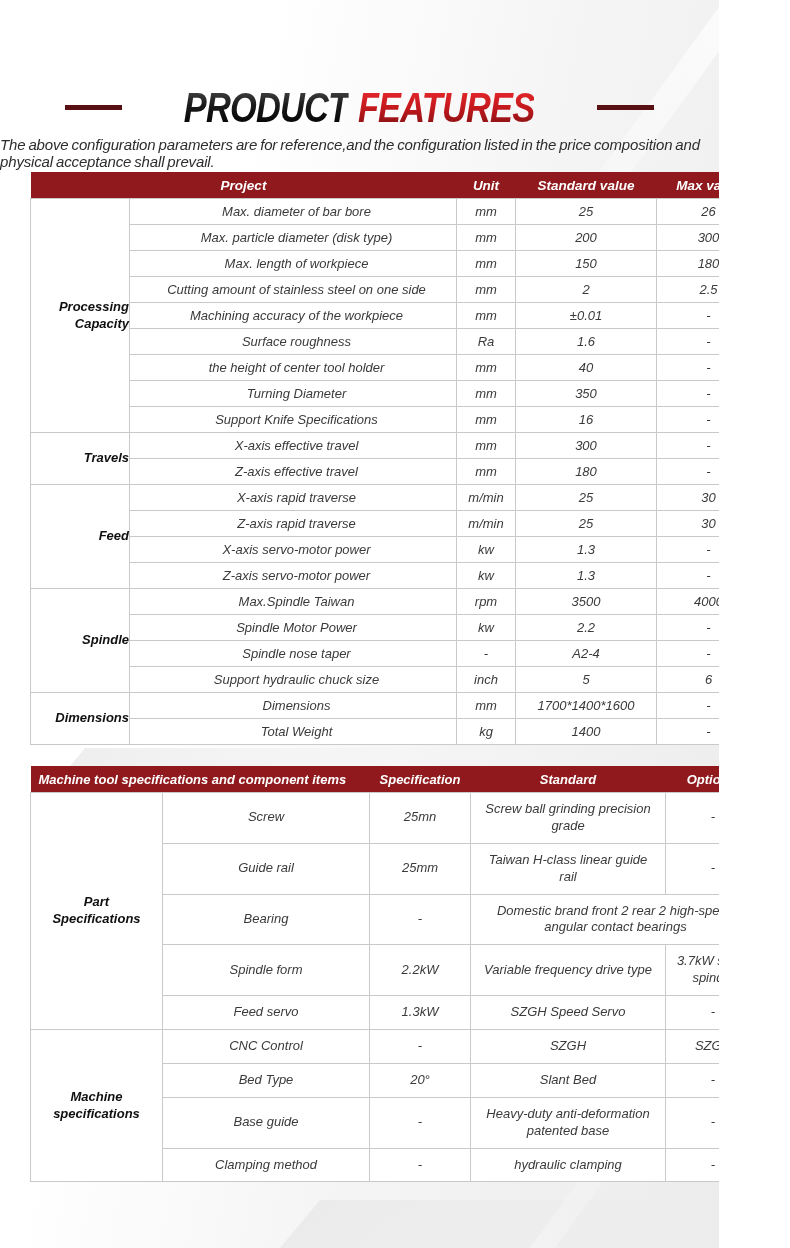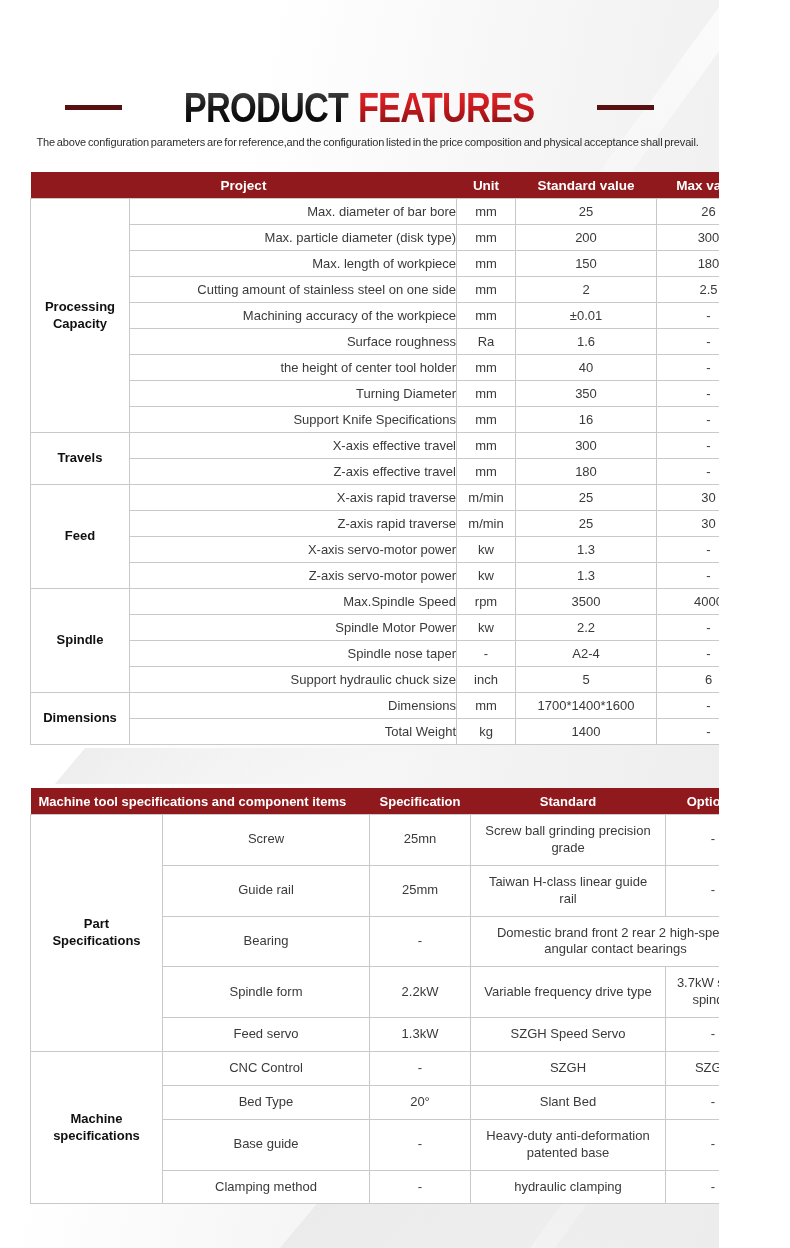--- a/index.html
+++ b/index.html
@@ -4,20 +4,21 @@
 <style>
   html,body { margin:0; padding:0; }
   body {
     width:790px; height:1248px;
     font-family:"Liberation Sans", sans-serif;
     background:#fff;
   }
   .page {
     position:relative; width:719px; height:1248px; overflow:hidden;
     background:linear-gradient(102deg, #ffffff 28%, #f4f4f4 62%, #ececec 100%);
+    font-style:italic;
   }
   
   .streak { position:absolute; background:linear-gradient(90deg, rgba(226,226,226,.9), rgba(255,255,255,0)); transform:skewX(-40deg); pointer-events:none; }
   .streak.s1 { left:70px;  top:748px;  width:330px; height:36px; opacity:.65; }
   .streak.s2 { left:300px; top:1200px; width:360px; height:48px; opacity:.6; }
   .streak.s3 { left:640px; top:-90px;  width:26px;  height:420px; transform:rotate(36deg); background:linear-gradient(#ffffff, rgba(255,255,255,0)); opacity:.9; }
   .streak.s4 { left:716px; top:-60px;  width:34px;  height:520px; transform:rotate(36deg); background:linear-gradient(#fbfbfb, rgba(255,255,255,0)); opacity:.9; }
   .streak.s5 { left:560px; top:1060px; width:20px;  height:300px; transform:rotate(36deg); background:linear-gradient(rgba(255,255,255,0), #f7f7f7); opacity:.8; }
 
   
@@ -37,40 +38,40 @@
       background:linear-gradient(180deg, #4e4e4e 0%, #1a1a1a 45%, #000 100%);
       -webkit-background-clip:text; background-clip:text; color:transparent;
     }
     .title-word.red {
       background:linear-gradient(180deg, #ee2b2f 0%, #c4191d 50%, #7d1013 100%);
       -webkit-background-clip:text; background-clip:text; color:transparent;
     }
   }
   .subtitle {
     position:absolute; top:136px; left:0; width:100%;
-    text-align:center; font-size:11px; color:#2d2d2d; letter-spacing:-0.15px; word-spacing:-1px;padding-left:8px;
+    font-size:15px; color:#2d2d2d; letter-spacing:-0.15px; word-spacing:-1px;
   }
 
   
   table { border-collapse:collapse; table-layout:fixed; background:#fff; }
   thead th {
     background:#8f191c; color:#fff; font-weight:700; border:none; padding:0;
   }
   tbody td { border:1px solid #c9c9c9; color:#3a3a3a; background:#fff; }
-  td.cat { text-align:center; font-weight:700; color:#101010; font-size:13.5px; line-height:1.25; padding:2px 8px; }
+  td.cat { text-align:right; font-weight:700; color:#101010; font-size:13.5px; line-height:1.25; padding:2px 8px; }
 
   
   .spec-table { position:absolute; left:30px; top:172px; width:730px; }
   .spec-table thead th { height:26px; font-size:13.5px; }
   .spec-table tbody td { height:25px; font-size:13px; padding:0; }
-  .spec-table td.item { text-align:right; padding-left:7px; }
+  .spec-table td.item { text-align:center; padding-left:7px; }
   .spec-table td.val  { text-align:center; }
 
   
-  .comp-table { position:absolute; left:30px; top:788px; width:730px; }
+  .comp-table { position:absolute; left:30px; top:766px; width:730px; }
   .comp-table thead th { height:26px; font-size:13px; }
   .comp-table thead th.items { text-align:left; padding-left:8px; }
   .comp-table tbody td { font-size:13px; text-align:center; padding:8px 9px; line-height:1.3; }
 </style>
 </head>
 <body>
 
 <div class="page">
 
   <div class="streak s3"></div>
@@ -195,21 +196,21 @@
           <td class="val">-</td>
         </tr>
         <tr>
           <td class="item">Z-axis servo-motor power</td>
           <td class="val">kw</td>
           <td class="val">1.3</td>
           <td class="val">-</td>
         </tr>
         <tr>
           <td class="cat" rowspan="4">Spindle</td>
-          <td class="item">Max.Spindle Speed</td>
+          <td class="item">Max.Spindle Taiwan</td>
           <td class="val">rpm</td>
           <td class="val">3500</td>
           <td class="val">4000</td>
         </tr>
         <tr>
           <td class="item">Spindle Motor Power</td>
           <td class="val">kw</td>
           <td class="val">2.2</td>
           <td class="val">-</td>
         </tr>

